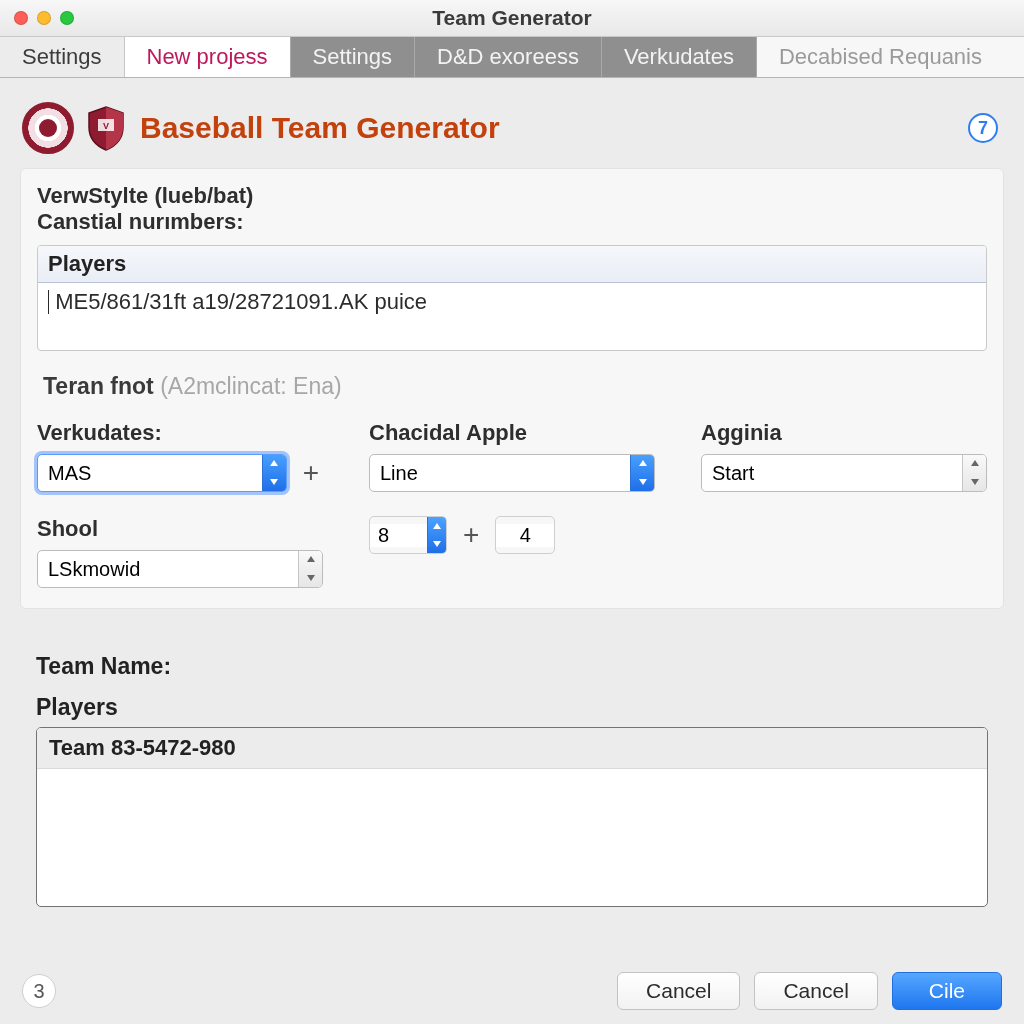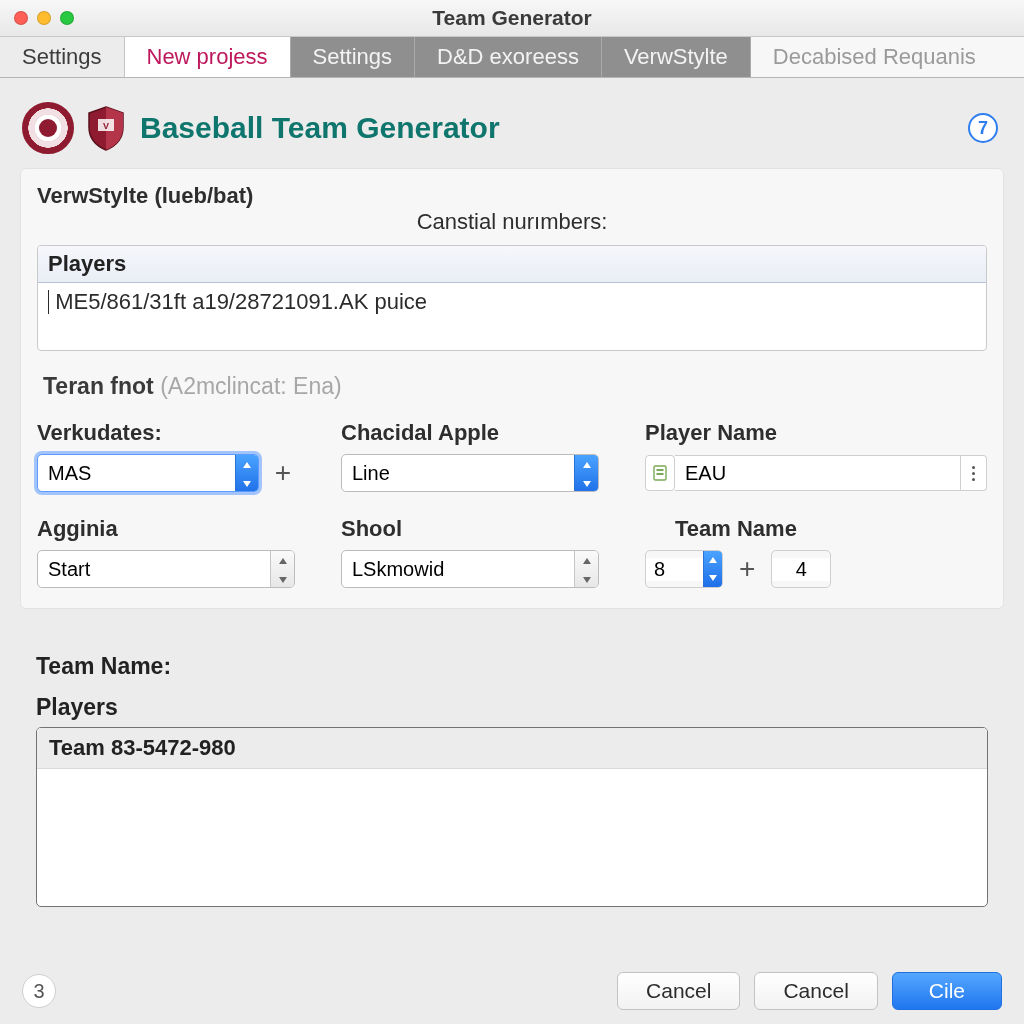--- a/index.html
+++ b/index.html
@@ -13,36 +13,36 @@
   .tab { padding:0 22px; display:flex; align-items:center; border-right:1px solid #a9a9a9; color:#f3f3f3; cursor:default; }
   .tab.side { background:#ececec; color:#3c3c3c; border-right:1px solid #c6c6c6;}
   .tab.active { background:#fff; color:#be185d; font-weight:500;}
   .tab.last { background:#f7f7f7; color:#9a9a9a; flex:1; border-right:none;}
   .header-row { display:flex; align-items:center; padding:24px 26px 14px 22px; gap:12px; }
   .logo { width:52px; height:52px; }
   .logo.crest { border-radius:50%; border:3px solid #8e1b2f; background:radial-gradient(circle,#fff 0 40%,#f1dfe3 41% 60%,#8e1b2f 61% 100%); position:relative;}
   .logo.crest::after{content:"";position:absolute;inset:30%;background:#8e1b2f;border-radius:50%;}
   .logo.shield { width:40px; height:46px;}
   .logo.shield svg{width:100%;height:100%;}
-  .page-title { font-size:30px; font-weight:700; color:#0f766e; margin-left:2px;}
+  .page-title { font-size:30px; font-weight:700; color:#c2410c; margin-left:2px;}
   .help-badge { margin-left:auto; width:30px; height:30px; border-radius:50%; border:2px solid #2f7ef0; color:#2f7ef0; font-weight:600; display:flex; align-items:center; justify-content:center; font-size:18px; background:#fff;}
   .panel { margin:0 20px; background:#f7f7f7; border:1px solid #e2e2e2; border-radius:6px; padding:14px 16px 20px; }
   .lbl { font-size:22px; color:#2e2e2e; font-weight:600; }
-  .lbl.sub { font-weight:400;text-align:center; }
+  .lbl.sub { font-weight:700; }
   .textbox { margin-top:10px; background:#fff; border:1px solid #c9c9c9; border-radius:4px; height:106px; overflow:hidden;}
   .textbox-head { background:linear-gradient(#f5f7fb,#e9edf5); border-bottom:1px solid #b9c3d6; padding:5px 10px; font-weight:700; font-size:22px;}
   .textbox-body { padding:6px 10px; font-size:22px; color:#2c2c2c; display:flex; align-items:center; gap:4px;}
   .cursor-line { display:inline-block; width:1.2px; height:24px; background:#2a2a2a; margin-right:2px;}
   .section-h { font-size:23px; font-weight:700; color:#3a3a3a; margin:22px 0 4px 6px;}
   .section-h .hint { color:#a7a7a7; font-weight:500;}
   .form-grid { display:grid; grid-template-columns: 1fr 1fr 1fr; gap:24px 46px; margin-top:20px; }
   .field { display:flex; flex-direction:column; gap:8px;}
   .field .flabel { font-size:22px; font-weight:700; color:#2e2e2e;}
   .row { display:flex; align-items:center; gap:12px;}
-  .combo { display:flex; align-items:flex-start; background:#fff; border:1px solid #bcbcbc; border-radius:5px; height:38px; overflow:hidden; flex:1;}
+  .combo { display:flex; align-items:flex-end; background:#fff; border:1px solid #bcbcbc; border-radius:5px; height:38px; overflow:hidden; flex:1;}
   .combo.focused { box-shadow:0 0 0 3px rgba(58,133,255,.45); border-color:#5b9cff;}
   .combo input { border:none; outline:none; font-size:20px; padding:0 10px; height:100%; width:100%; background:transparent;}
   .stepper { width:26px; height:38px; background:linear-gradient(#4aa3ff,#1f6fe8); display:flex; flex-direction:column; border-left:1px solid #2a72d6;}
   .stepper.gray { background:linear-gradient(#fafafa,#e6e6e6); border-left:1px solid #c6c6c6;}
   .stepper div{flex:1;display:flex;align-items:center;justify-content:center;}
   .stepper svg{width:10px;height:8px;}
   .plus { font-size:28px; color:#555; padding:0 4px;}
   .player-field { display:flex; align-items:center; height:38px; gap:0;}
   .mini-icon { width:30px; height:36px; border:1px solid #cfcfcf; border-radius:4px; background:#fff; display:flex; align-items:center; justify-content:center;}
   .mini-icon svg{width:16px;height:18px;}
@@ -73,21 +73,21 @@
     <div class="dot green"></div>
   </div>
   <div class="win-title">Team Generator</div>
 </div>
 
 <div class="tabbar">
   <div class="tab side">Settings</div>
   <div class="tab active">New projess</div>
   <div class="tab">Settings</div>
   <div class="tab">D&amp;D exoreess</div>
-  <div class="tab">VerwStylte</div>
+  <div class="tab">Verkudates</div>
   <div class="tab last">Decabised Requanis</div>
 </div>
 
 <div class="header-row">
   <div class="logo crest"></div>
   <div class="logo shield">
     <svg viewBox="0 0 40 46">
         <path d="M20 2 L37 8 L37 22 Q37 38 20 45 Q3 38 3 22 L3 8 Z" fill="#8e1b2f" stroke="#5a0f1c" stroke-width="1.5"></path>
         <path d="M20 2 L37 8 L37 22 Q37 38 20 45 Z" fill="#b4344a"></path>
         <rect x="12" y="14" width="16" height="12" fill="#fff" opacity=".85"></rect>
@@ -152,38 +152,20 @@
             <div>
                 <svg viewBox="0 0 10 8">
                   <path d="M1 1 L9 1 L5 7 Z" fill="#fff"></path>
                 </svg>
               </div>
           </div>
         </div>
       </div>
     </div>
 
-    <div class="field">
-      <div class="flabel">Player Name</div>
-      <div class="player-field">
-        <div class="mini-icon">
-          <svg viewBox="0 0 16 18">
-              <rect x="2" y="2" width="12" height="14" rx="1.5" fill="#fff" stroke="#7aa955" stroke-width="1.4"></rect>
-              <rect x="4.5" y="5" width="7" height="2" fill="#7aa955"></rect>
-              <rect x="4.5" y="9" width="7" height="2" fill="#7aa955"></rect>
-            </svg>
-        </div>
-        <input class="pinput" style="border-radius: 0px;" value="EAU">
-        <div class="kebab">
-            <span></span>
-            <span></span>
-            <span></span>
-          </div>
-      </div>
-    </div>
 
     <div class="field">
       <div class="flabel">Agginia</div>
       <div class="row">
         <div class="combo">
           <input value="Start" style="">
           <div class="stepper gray">
             <div>
                 <svg viewBox="0 0 10 8">
                   <path d="M5 1 L9 7 L1 7 Z" fill="#666"></path>
@@ -214,21 +196,20 @@
                 <svg viewBox="0 0 10 8">
                   <path d="M1 1 L9 1 L5 7 Z" fill="#666"></path>
                 </svg>
               </div>
           </div>
         </div>
       </div>
     </div>
 
     <div class="field">
-      <div class="flabel" style="padding-left:30px;">Team Name</div>
       <div class="row">
         <div class="numbox with-step" style="width:78px;">
           <input value="8" style="">
           <div class="stepper" style="height:36px;">
             <div>
                 <svg viewBox="0 0 10 8">
                   <path d="M5 1 L9 7 L1 7 Z" fill="#fff"></path>
                 </svg>
               </div>
             <div>

